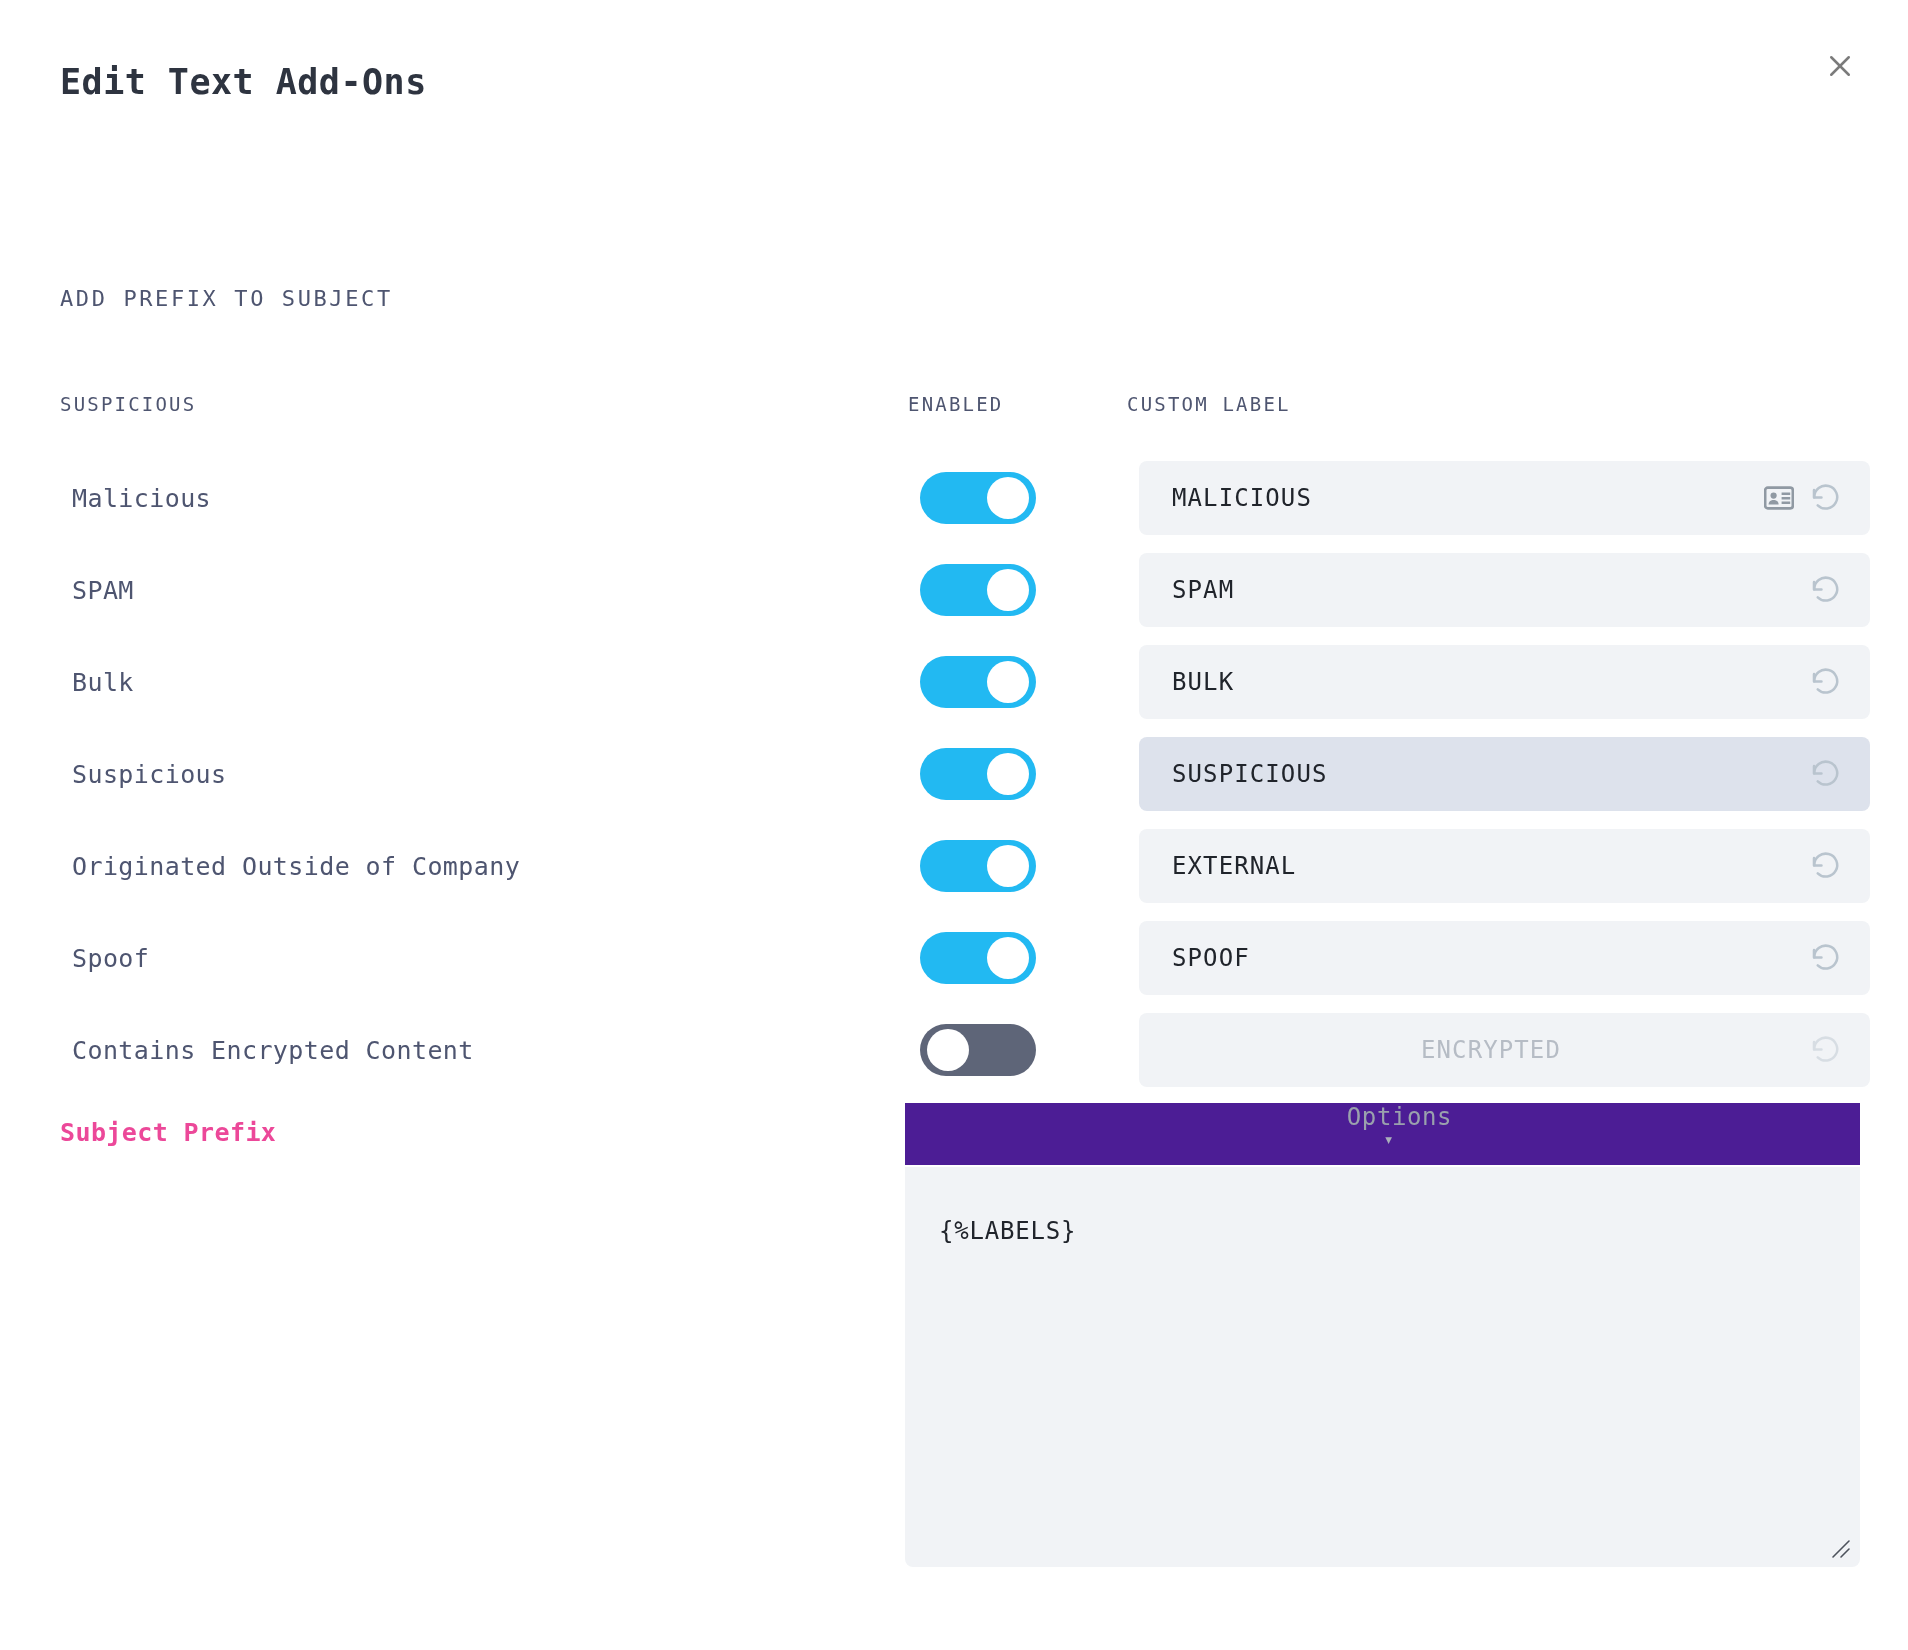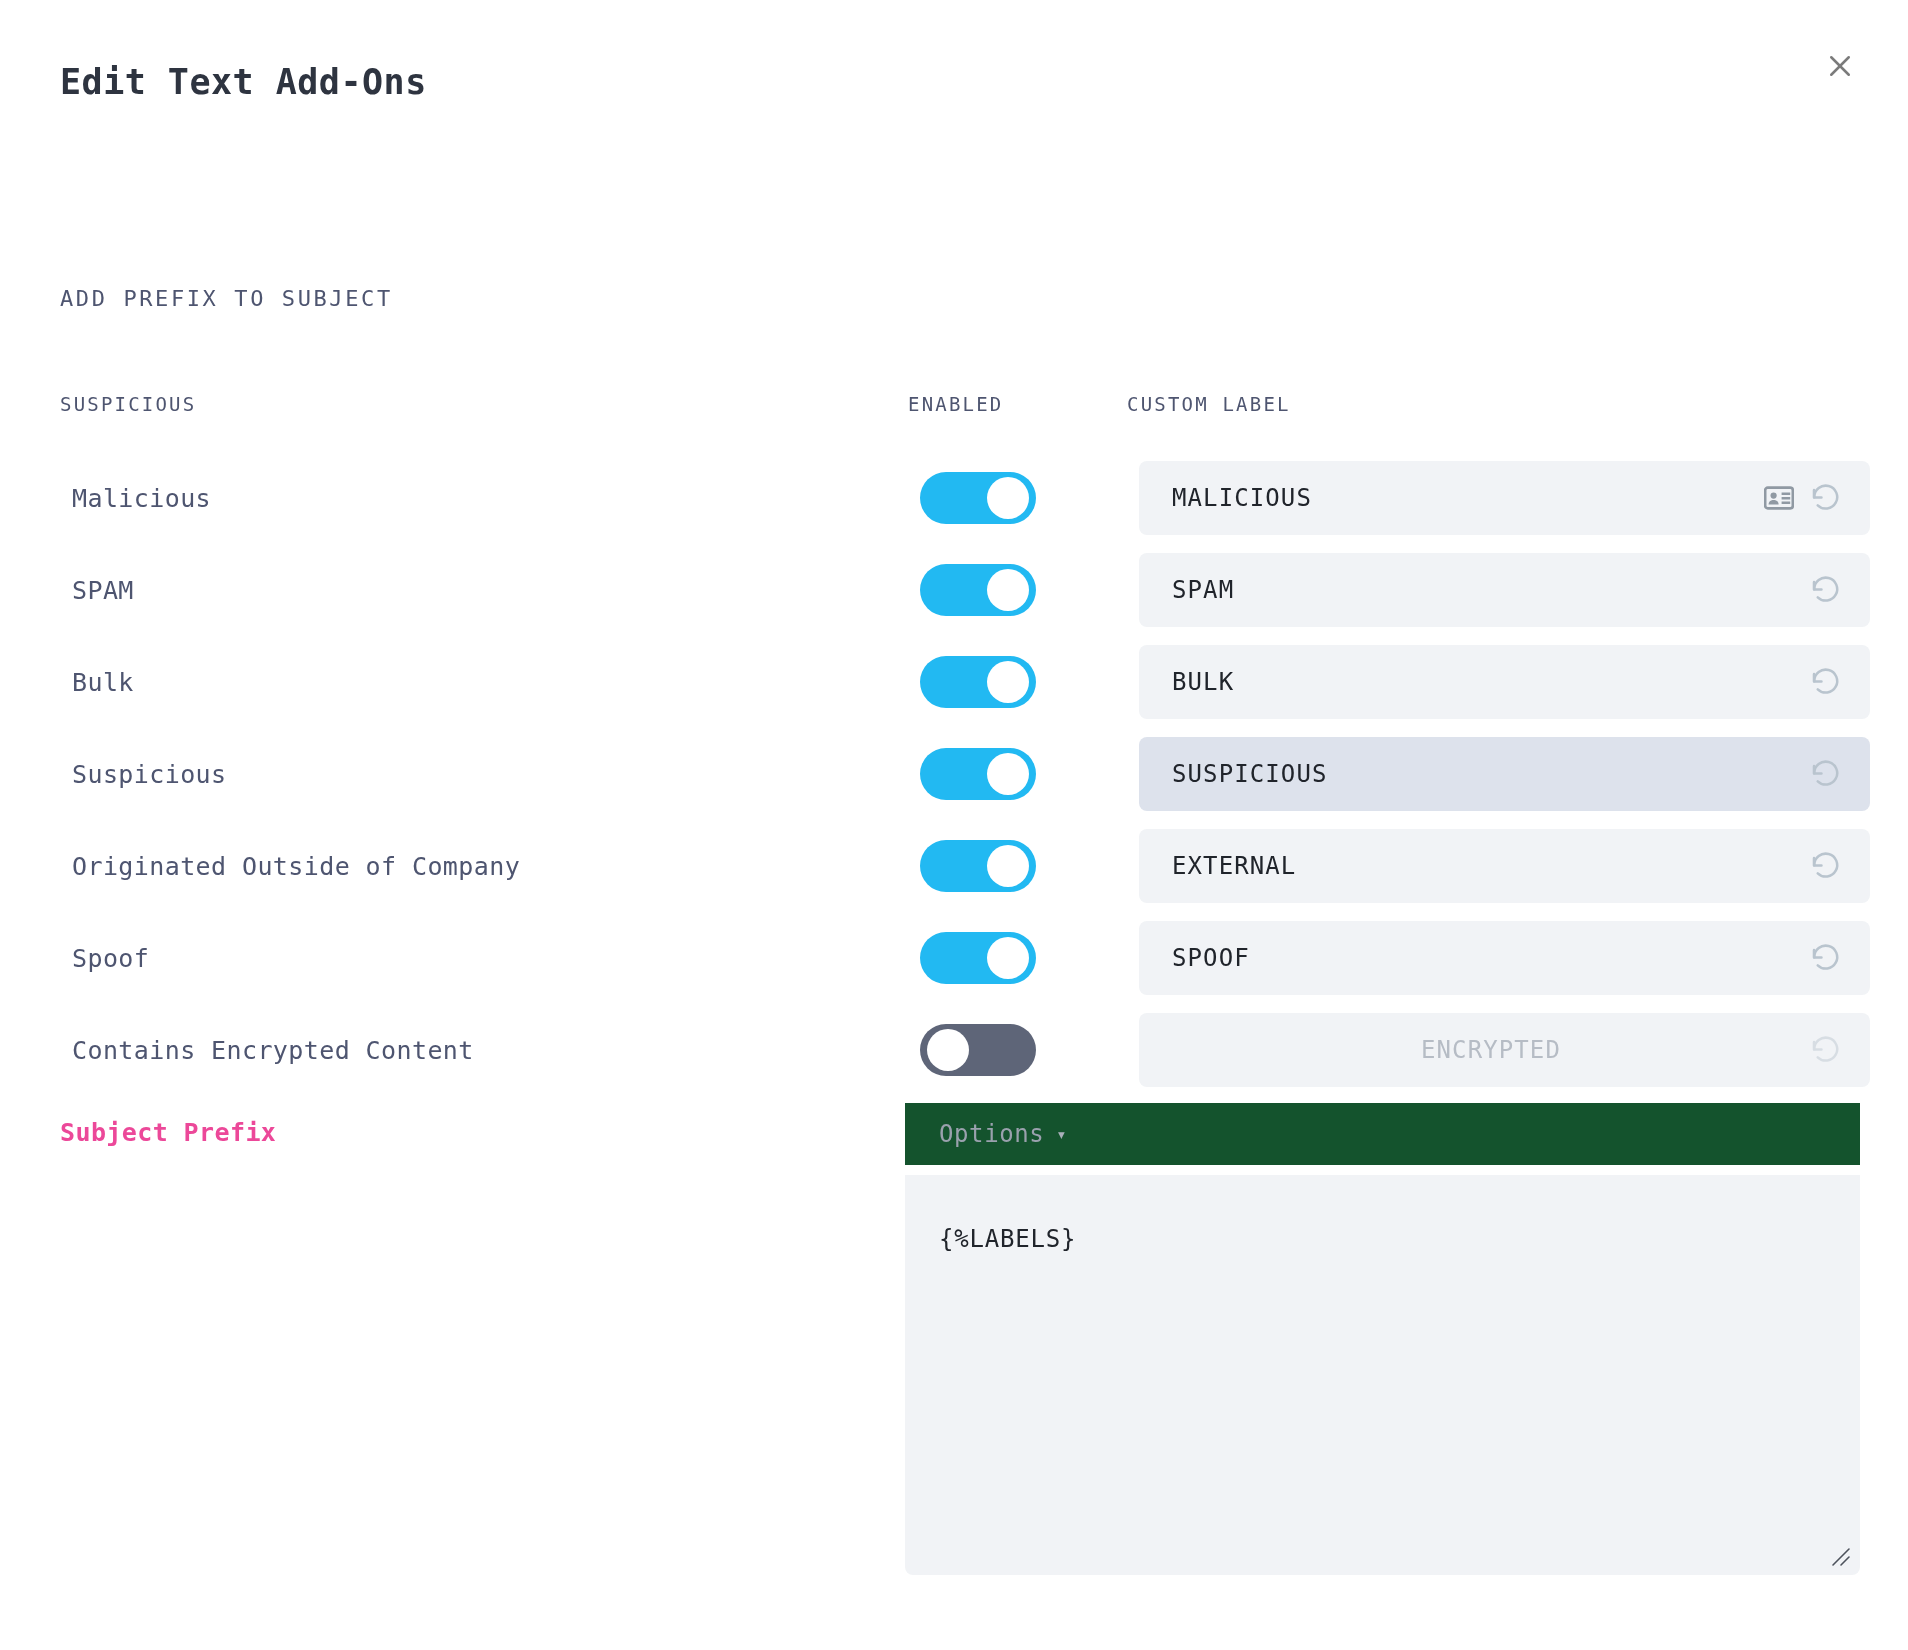--- a/index.html
+++ b/index.html
@@ -186,43 +186,44 @@
     left: 905px;
     top: 1103px;
     width: 955px;
     height: 1100px;
   }
 
   .options-bar {
     position: relative;
     width: 955px;
     height: 62px;
-    background: #14532d;
+    background: #4c1d95;
     display: flex;
     align-items: center;
     cursor: pointer;
+    flex-direction: column;
   }
   .options-text {
     margin-left: 34px;
     font-size: 24px;
     color: #9aa1ad;
     letter-spacing: 0.6px;
   }
   .options-caret {
     margin-left: 12px;
     font-size: 17px;
     color: #aab0ba;
     line-height: 1;
   }
 
   .prefix-textarea {
     position: relative;
     width: 955px;
     height: 400px;
-    margin-top: 10px;
+    margin-top: 2px;
     background: #f1f3f6;
     border-radius: 0 0 8px 8px;
   }
   .prefix-textarea-value {
     position: absolute;
     left: 34px;
     top: 50px;
     font-size: 24px;
     color: #20242b;
     letter-spacing: 0.8px;

